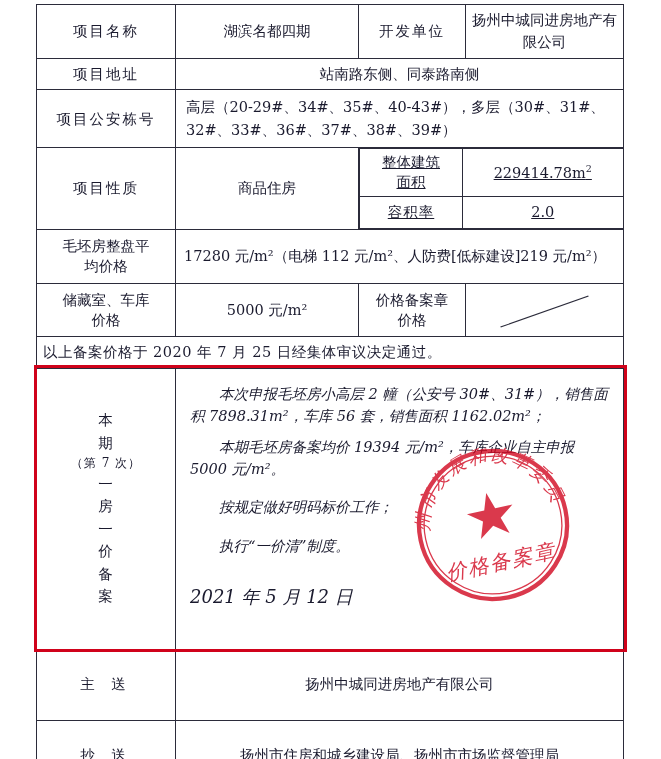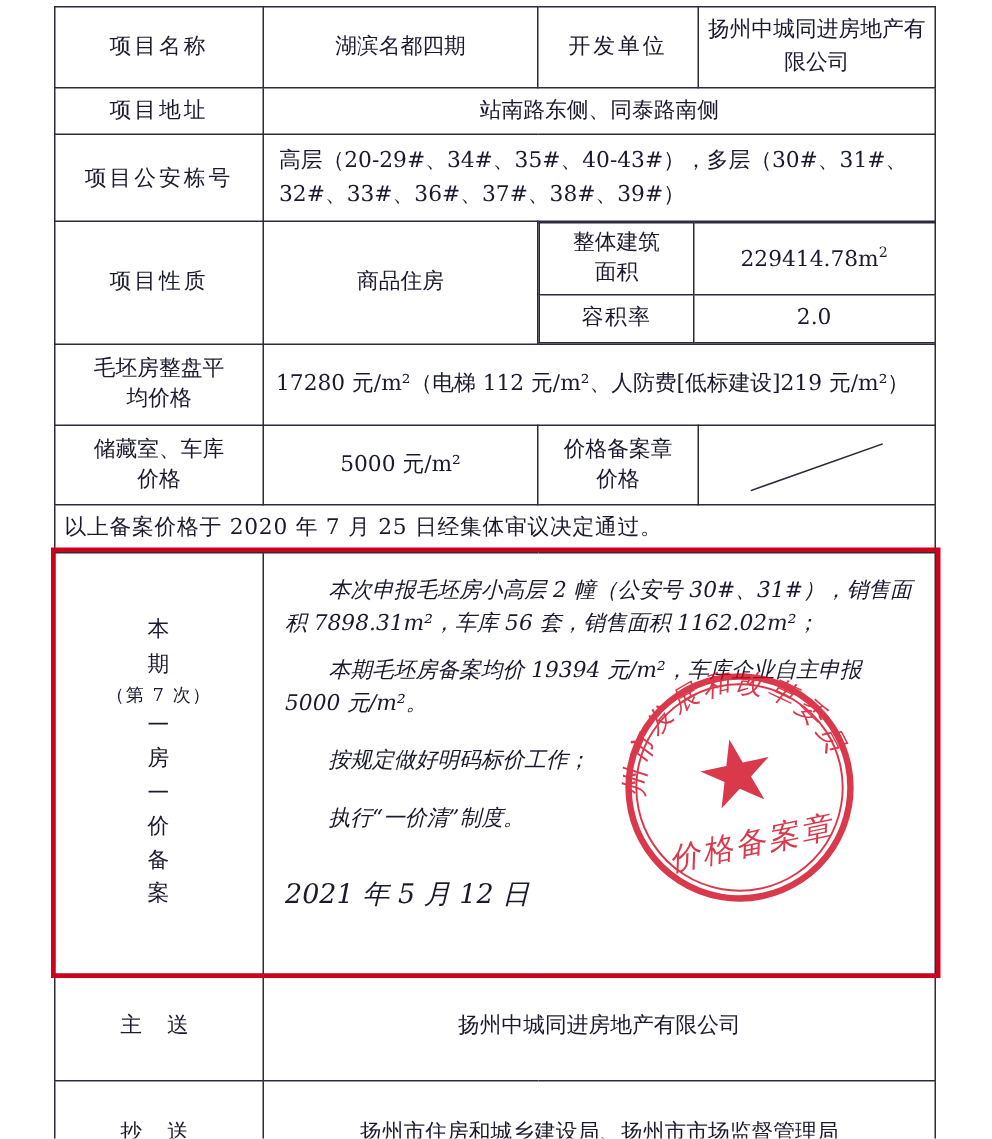--- a/index.html
+++ b/index.html
@@ -44,20 +44,21 @@
   .sp1 { letter-spacing: 1px; }
   .sp6 { letter-spacing: 6px; }
   sup {
     font-size: 9.5px;
     vertical-align: super;
     line-height: 0;
   }
   .inner {
     border-collapse: collapse;
     width: 100%;
+    text-decoration: underline;
   }
   .inner td {
     border: 0;
   }
   .row-split td {
     border-bottom: 1px solid #2b2b3a;
   }
   .nb { border: 0 !important; }
   
   .slash {

